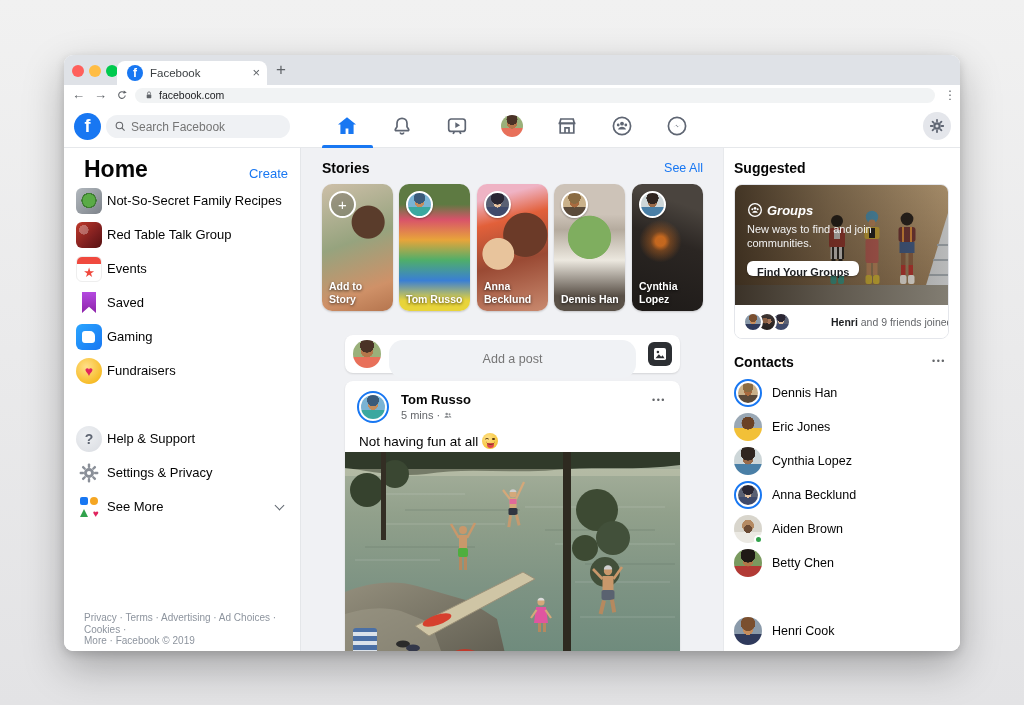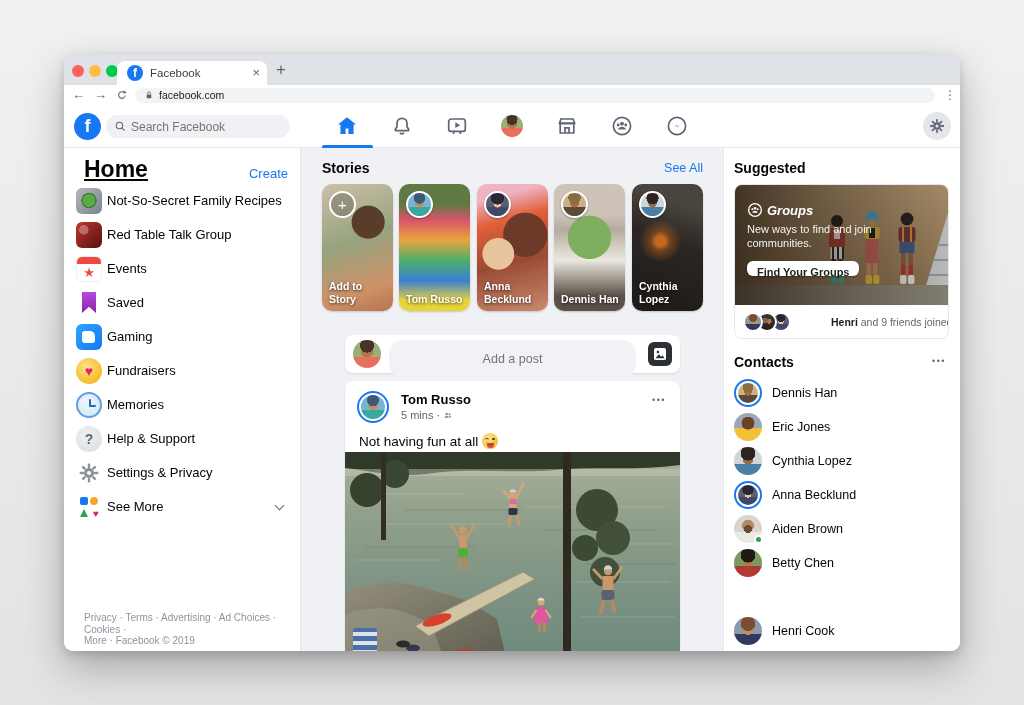--- a/index.html
+++ b/index.html
@@ -50,21 +50,21 @@
   .av-betty { background:radial-gradient(circle at 50% 22%,#1f1a16 0 28%,transparent 29%),radial-gradient(circle at 50% 44%,#b07848 0 24%,transparent 25%),linear-gradient(180deg,#7a9a5f 0 62%,#b23a35 62%); }
   .av-dan   { background:radial-gradient(circle at 38% 42%,#8a5f43 0 20%,transparent 21%),radial-gradient(circle at 64% 46%,#a8765a 0 17%,transparent 18%),linear-gradient(180deg,#3f3634,#241f1e); }
   .av-henri { background:radial-gradient(circle at 50% 24%,#7a4f2f 0 28%,transparent 29%),radial-gradient(circle at 50% 46%,#c58c5c 0 24%,transparent 25%),linear-gradient(180deg,#8a9aaa 0 62%,#2f3a5c 62%); }
 
   
   #sidebar { position:absolute; left:0; top:93px; width:237px; height:503px; background:#fff; border-right:1px solid #e4e6e9; }
   #feed    { position:absolute; left:237px; top:93px; width:422px; height:503px; background:#f0f1f4; }
   #rightcol{ position:absolute; left:659px; top:93px; width:237px; height:503px; background:#fff; border-left:1px solid #e7e9ec; }
 
   
-  #sb-title { position:absolute; left:20px; top:8px; font-size:23px; font-weight:bold; color:#050505;text-decoration:underline; }
+  #sb-title { position:absolute; left:20px; top:8px; font-size:23px; font-weight:bold; color:#050505; }
   #sb-create { position:absolute; right:12px; top:18px; font-size:13px; color:#1877f2; cursor:pointer; }
   .sbrow { position:absolute; left:0; width:237px; height:34px; cursor:pointer; }
   .sbrow .si { position:absolute; left:12px; top:4px; width:26px; height:26px; border-radius:6px; }
   .sbrow .sblabel { position:absolute; left:43px; top:0; line-height:34px; font-size:13px; color:#050505; white-space:nowrap; }
   .ic-recipes { background:radial-gradient(circle at 50% 48%,#5aab46 0 33%,#3f7d33 34% 40%,transparent 41%),radial-gradient(circle at 40% 42%,#e74c3c 0 9%,transparent 10%),radial-gradient(circle at 62% 40%,#f1c40f 0 8%,transparent 9%),linear-gradient(135deg,#b2b8be,#7d838a); }
   .ic-redtable { background:radial-gradient(circle at 30% 30%,rgba(255,255,255,.3) 0 18%,transparent 19%),linear-gradient(135deg,#c0392b,#7e1f1f 60%,#561111); }
   .ic-events { background:linear-gradient(180deg,#f0493e 0 30%,#fff 30%); border:1px solid #eee; }
   .ic-events .star { position:absolute; left:0; right:0; top:6px; text-align:center; font-size:13px; color:#f0493e; line-height:20px; }
   .ic-saved { background:transparent; }
   .ic-saved .bm { position:absolute; left:6px; top:2px; width:14px; height:21px; background:linear-gradient(180deg,#b44ae0,#8e24aa); clip-path:polygon(0 0,100% 0,100% 100%,50% 70%,0 100%); }
@@ -269,27 +269,20 @@
       <span class="si ic-gaming">
           <span class="pad"></span>
         </span>
       <span class="sblabel">Gaming</span>
     </div>
     <div class="sbrow" style="top:206px">
       <span class="si ic-fund">
           <span class="heart">♥</span>
         </span>
       <span class="sblabel">Fundraisers</span>
-    </div>
-    <div class="sbrow" style="top:240px">
-      <span class="si ic-mem">
-          <span class="h1"></span>
-          <span class="h2"></span>
-        </span>
-      <span class="sblabel">Memories</span>
     </div>
     <div class="sbrow" style="top:274px">
       <span class="si ic-help">
           <span class="q">?</span>
         </span>
       <span class="sblabel">Help &amp; Support</span>
     </div>
     <div class="sbrow" style="top:308px">
       <span class="si ic-sett">
         <svg width="24" height="24" viewBox="0 0 24 24" style="position:absolute;left:1px;top:1px">

